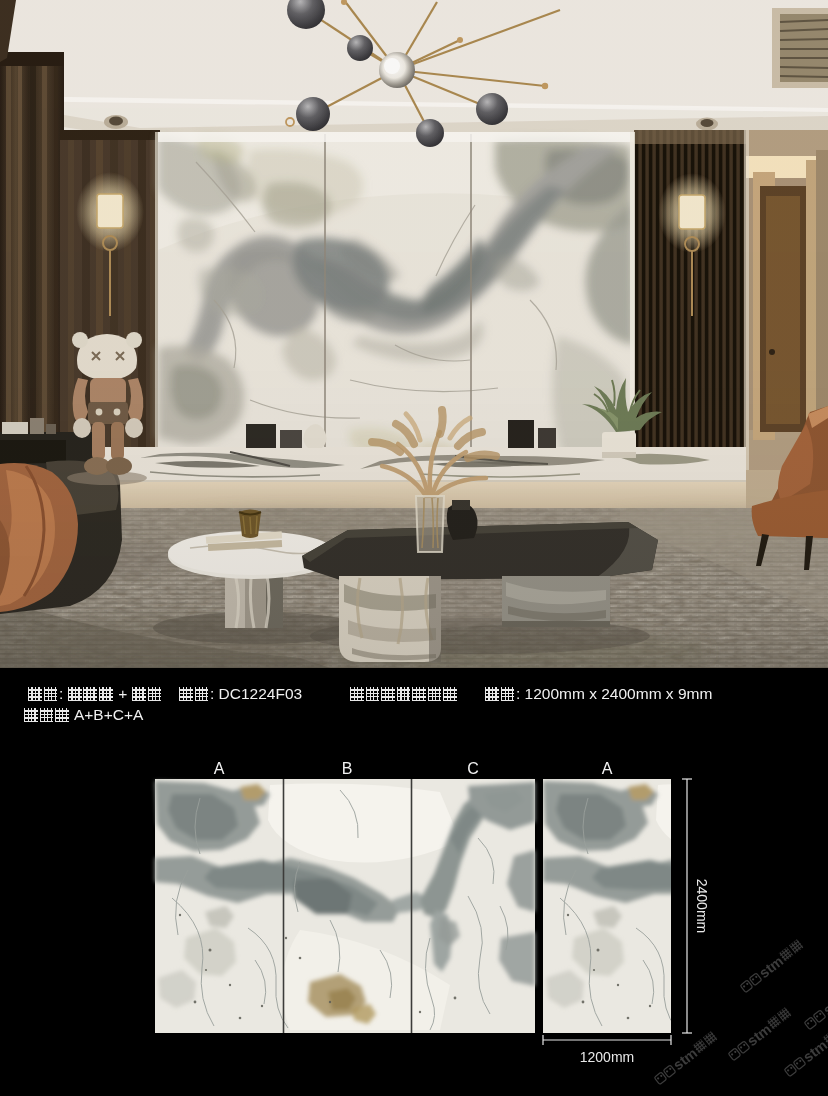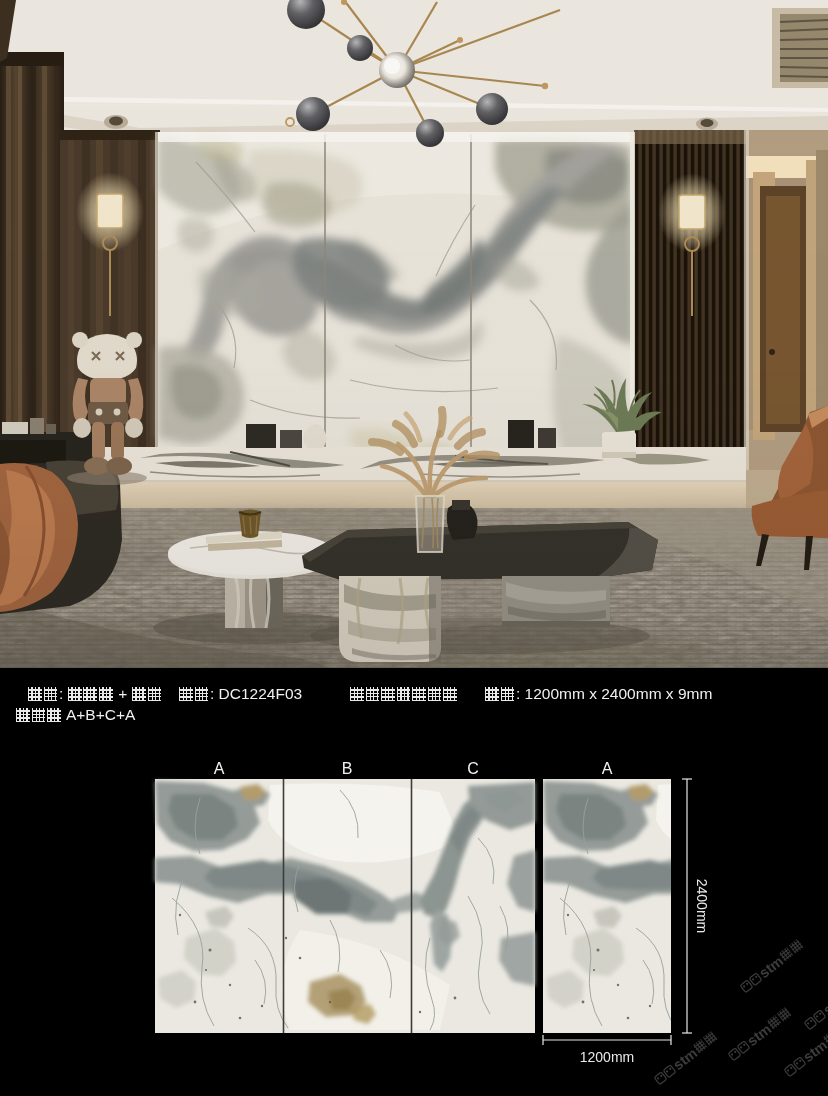--- a/index.html
+++ b/index.html
@@ -525,15 +525,15 @@
  .c{display:inline-block;width:13.6px;height:14px;margin:0 1.5px 0 0.4px;vertical-align:-2px;
     background:repeating-linear-gradient(0deg,#e8e8e8 0 1.2px,transparent 1.2px 3.5px),
                repeating-linear-gradient(90deg,#e8e8e8 0 1.2px,transparent 1.2px 3.5px);}
  .bt{position:absolute;color:#f0f0f0;font-size:15.5px;line-height:17px;white-space:nowrap;font-family:"Liberation Sans",sans-serif;}
 </style>
 <div style="position:absolute;left:0;top:668px;width:828px;height:110px;">
   <div class="bt" style="left:28px;top:17px;"><i class="c"></i><i class="c"></i>: <i class="c"></i><i class="c"></i><i class="c"></i> + <i class="c"></i><i class="c"></i></div>
   <div class="bt" style="left:179px;top:17px;"><i class="c"></i><i class="c"></i>: DC1224F03</div>
   <div class="bt" style="left:350px;top:17px;"><i class="c"></i><i class="c"></i><i class="c"></i><i class="c"></i><i class="c"></i><i class="c"></i><i class="c"></i></div>
   <div class="bt" style="left:485px;top:17px;"><i class="c"></i><i class="c"></i>: 1200mm x 2400mm x 9mm</div>
-  <div class="bt" style="left:16px;top:38px;"><i class="c"></i><i class="c"></i><i class="c"></i> A+B+C+A</div>
+  <div class="bt" style="left:24px;top:38px;"><i class="c"></i><i class="c"></i><i class="c"></i> A+B+C+A</div>
 </div>
 </div>
 
 </body></html>

